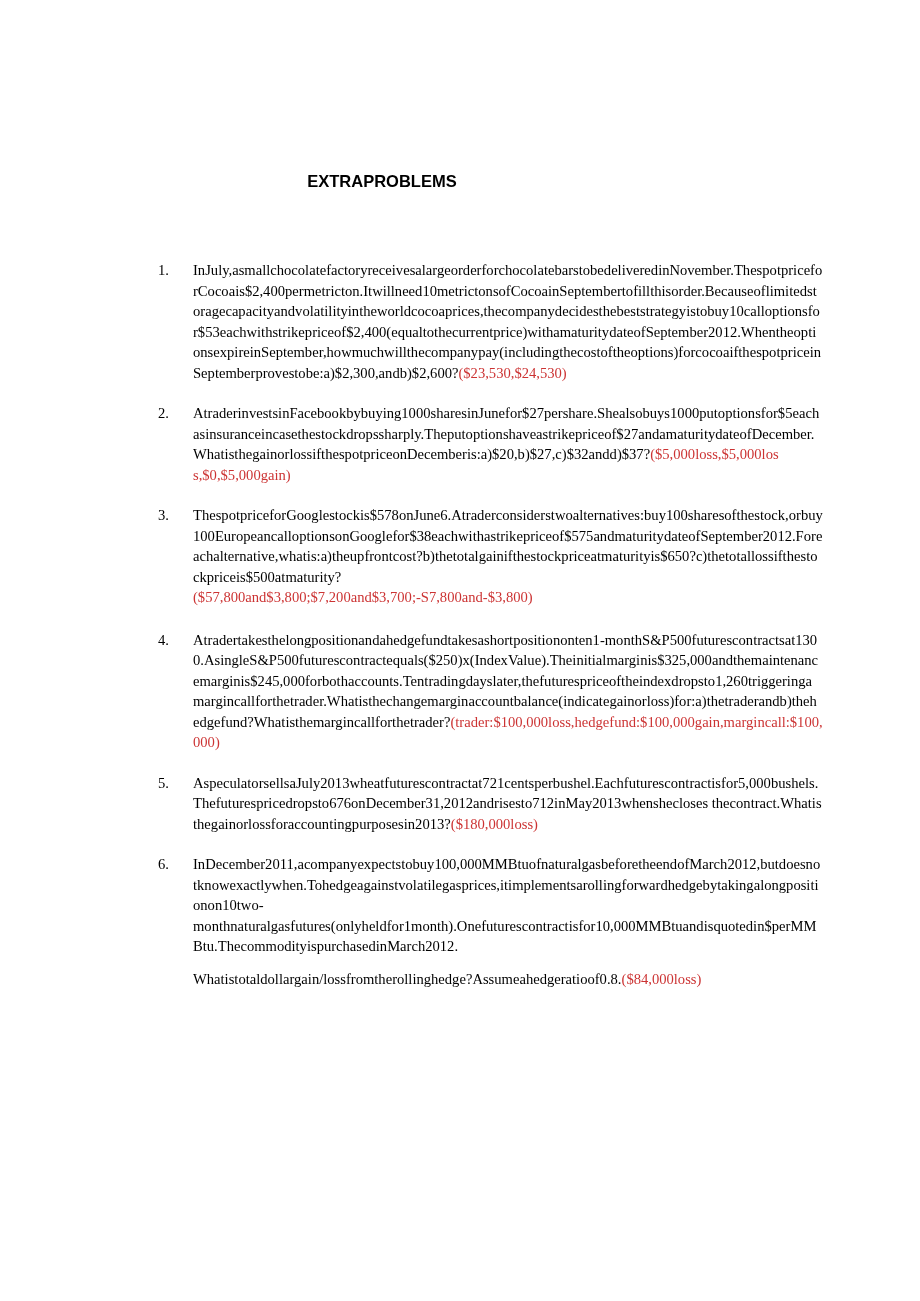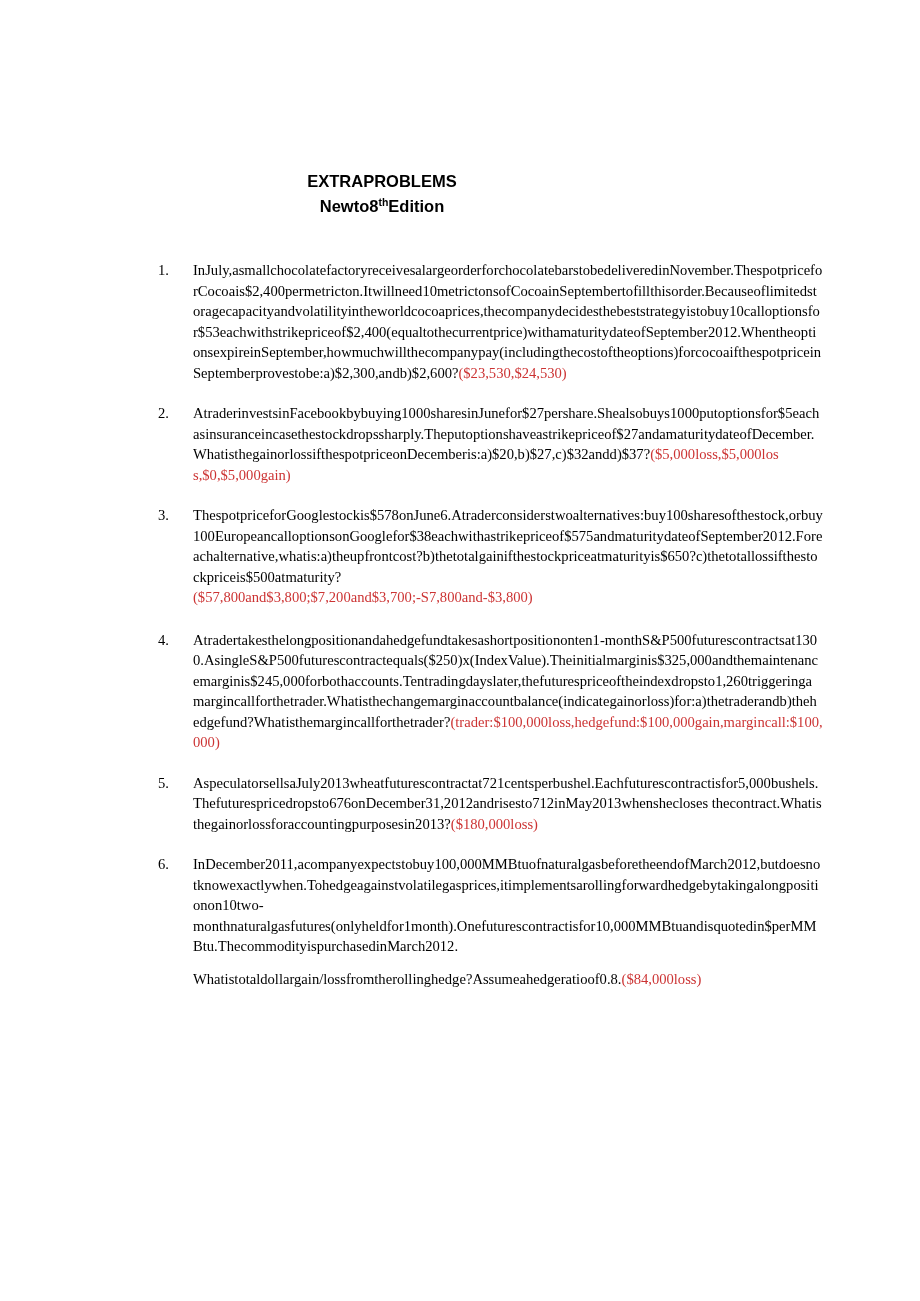--- a/index.html
+++ b/index.html
@@ -129,21 +129,20 @@
   col.c-date { width: 205px; }
   col.c-m    { width: 83px; }
 </style>
 </head>
 <body>
 
 <div class="page">
 
   <div class="title-block">
     <div class="title-line">EXTRAPROBLEMS</div>
-    <div class="title-line second"><span>Newto8</span><sup>th</sup><span>Edition</span></div>
   </div>
 
   <div class="problems">
 
     <div class="problem p1">
       <span class="num">1.</span>
       <span class="body"><span>InJuly,asmallchocolatefactoryreceivesalargeorderforchocolatebarstobedeliveredinNovember.ThespotpriceforCocoais$2,400permetricton.Itwillneed10metrictonsofCocoainSeptembertofillthisorder.Becauseoflimitedstoragecapacityandvolatilityintheworldcocoaprices,thecompanydecidesthebeststrategyistobuy10calloptionsfor$53eachwithstrikepriceof$2,400(equaltothecurrentprice)withamaturitydateofSeptember2012.WhentheoptionsexpireinSeptember,howmuchwillthecompanypay(includingthecostoftheoptions)forcocoaifthespotpriceinSeptemberprovestobe:a)$2,300,andb)$2,600?</span><span class="ans">($23,530,$24,530)</span></span>
     </div>
 
     <div class="problem p2">

